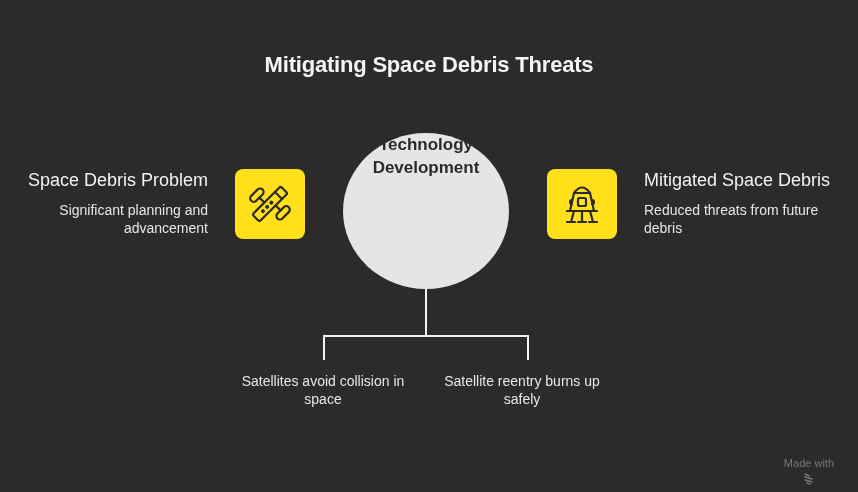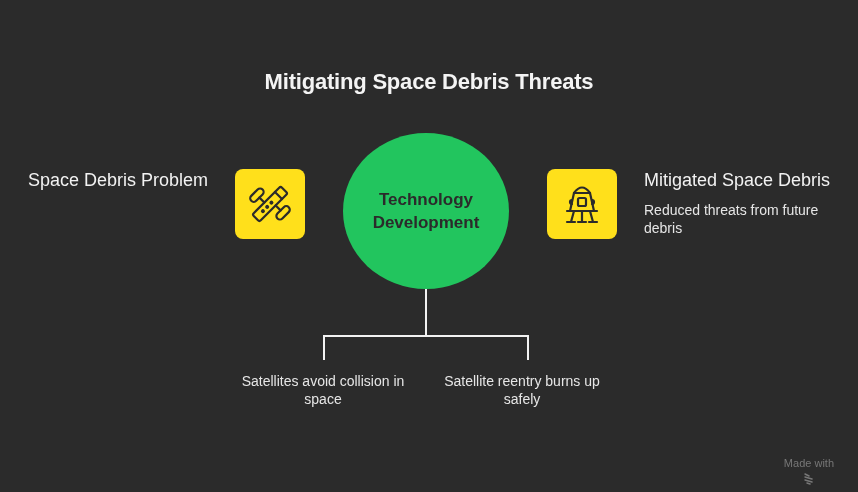--- a/index.html
+++ b/index.html
@@ -1,54 +1,55 @@
 <!DOCTYPE html>
 <html><head>
 <meta charset="utf-8">
 <style>
   html, body { margin:0; padding:0; }
   body {
     width:858px; height:492px; background:#2b2b2b; position:relative; overflow:hidden;
     font-family:"Liberation Sans", "DejaVu Sans", sans-serif; color:#f2f2f2;
   }
   .title {
-    position:absolute; left:0; width:858px; top:69px; text-align:center;
+    position:absolute; left:0; width:858px; top:52px; text-align:center;
     font-size:22px; font-weight:bold; color:#f4f4f4; letter-spacing:-0.2px;
   }
   .side-block { position:absolute; }
   .side-title { font-size:18px; font-weight:normal; line-height:24px; color:#f2f2f2; }
   .side-desc { font-size:14px; line-height:18px; color:#e6e6e6; margin-top:9px; }
   .left-block { right:650px; top:168px; width:190px; text-align:right; }
   .right-block { left:644px; top:168px; width:190px; text-align:left; }
   .icon-box {
     position:absolute; width:70px; height:70px; background:#ffe01b; border-radius:8px;
     display:flex; align-items:center; justify-content:center;
   }
   .icon-left { left:235px; top:169px; }
   .icon-right { left:547px; top:169px; }
   .circle {
     position:absolute; left:343px; top:133px; width:166px; height:156px; border-radius:50%;
-    background:#22c55e; display:flex; align-items:center; justify-content:center; text-align:center;
+    background:#e5e5e5; display:flex; align-items:flex-start; justify-content:center; text-align:center;
   }
   .circle-label { font-size:17px; font-weight:bold; color:#2b2b2b; line-height:23px; width:140px; }
   .line { position:absolute; background:#f2f2f2; }
   .branch-label {
     position:absolute; top:372px; width:200px; text-align:center; font-size:14px; line-height:18px; color:#e6e6e6;
   }
   .footer {
     position:absolute; right:24px; top:457px; font-size:11px; color:#777; display:flex; align-items:center; gap:4px;flex-direction:column;
   }
 </style>
 </head>
 <body>
 
 <div class="title">Mitigating Space Debris Threats</div>
 
 <div class="side-block left-block">
   <div class="side-title">Space Debris Problem</div>
+  <div class="side-desc">Significant planning and advancement</div>
 </div>
 
 <div class="icon-box icon-left">
   <svg width="52" height="52" viewBox="0 0 52 52" fill="none" stroke="#2b2b2b" stroke-width="2.2" stroke-linecap="round" stroke-linejoin="round">
 
     <g transform="rotate(-45 26 26)">
       <rect x="6" y="21" width="40" height="10" rx="2"></rect>
       <line x1="38" y1="21" x2="38" y2="31"></line>
       <circle cx="16" cy="26" r="0.9" fill="#2b2b2b"></circle>
       <circle cx="22" cy="26" r="0.9" fill="#2b2b2b"></circle>

